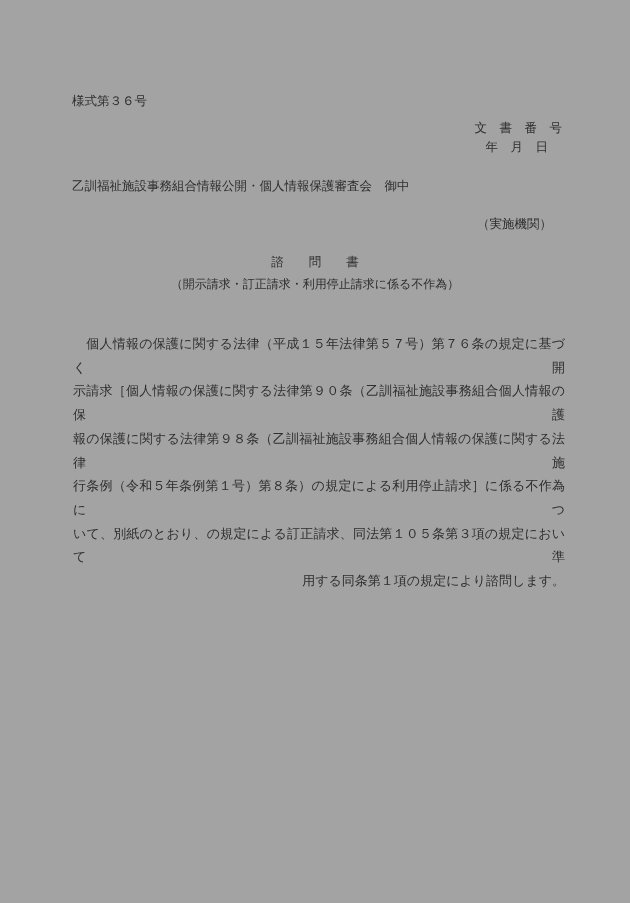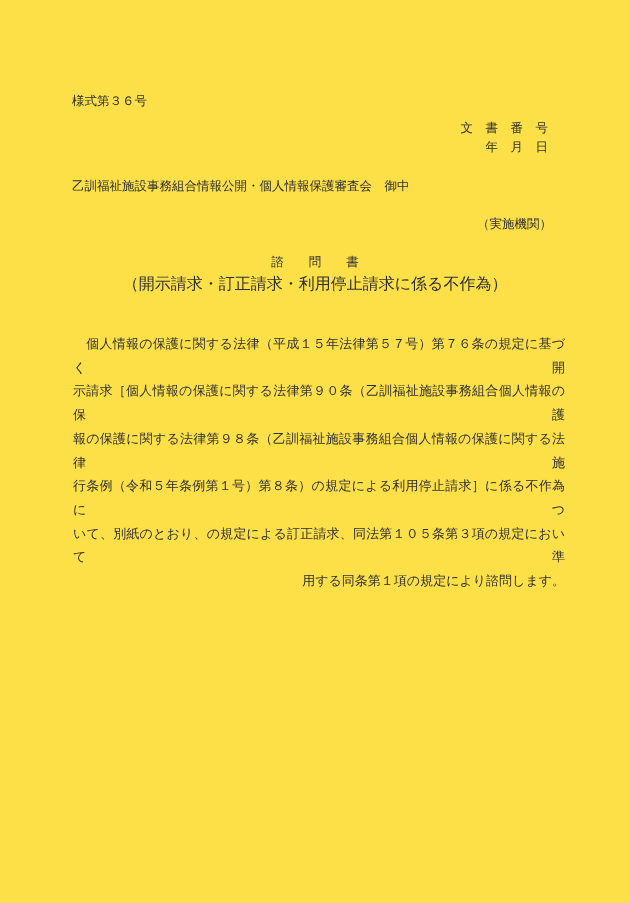--- a/index.html
+++ b/index.html
@@ -15,47 +15,47 @@
     background: #fcfcfc;
     color: #2e2e2e;
     font-family: "DejaVu Serif", "Liberation Serif", serif;
     font-size: 12.5px;
     line-height: 14px;
     overflow: hidden;
   }
   .abs { position: absolute; }
 
   .form-number    { left: 72px;  top: 94px; }
-  .doc-number     { right: 82px; top: 121px; text-align: right; }
+  .doc-number     { right: 68px; top: 121px; text-align: right; }
   .date-line      { right: 82px; top: 140px; text-align: left; }
   .addressee      { left: 72px;  top: 179px; }
   .agency         { right: 78px; top: 217px; text-align: right; }
   .doc-title      { left: 0; top: 255px; width: 100%; text-align: center; }
-  .doc-subtitle   { left: 0; top: 277px; width: 100%; text-align: center; font-size: 16px; }
+  .doc-subtitle   { left: 0; top: 277px; width: 100%; text-align: center; font-size: 12px; }
 
   .body-block {
     left: 73px;
     top: 332px;
     width: 492px;
     line-height: 23.7px;
     font-size: 13px;
   }
   .body-block .jline {
     text-align: justify;
     text-align-last: justify;
     text-justify: inter-character;
   }
   .body-block .jline-last {
     text-align: right;
   }
 </style>
 </head>
 <body>
 
-<div class="page" style="background: #fde047; color: rgb(46, 46, 46);">
+<div class="page" style="background: #a3a3a3; color: rgb(46, 46, 46);">
 
   <div class="abs form-number">様式第３６号</div>
 
   <div class="abs doc-number">文　書　番　号</div>
 
   <div class="abs date-line">年　月　日</div>
 
   <div class="abs addressee">乙訓福祉施設事務組合情報公開・個人情報保護審査会　御中</div>
 
   <div class="abs agency">（実施機関）</div>

